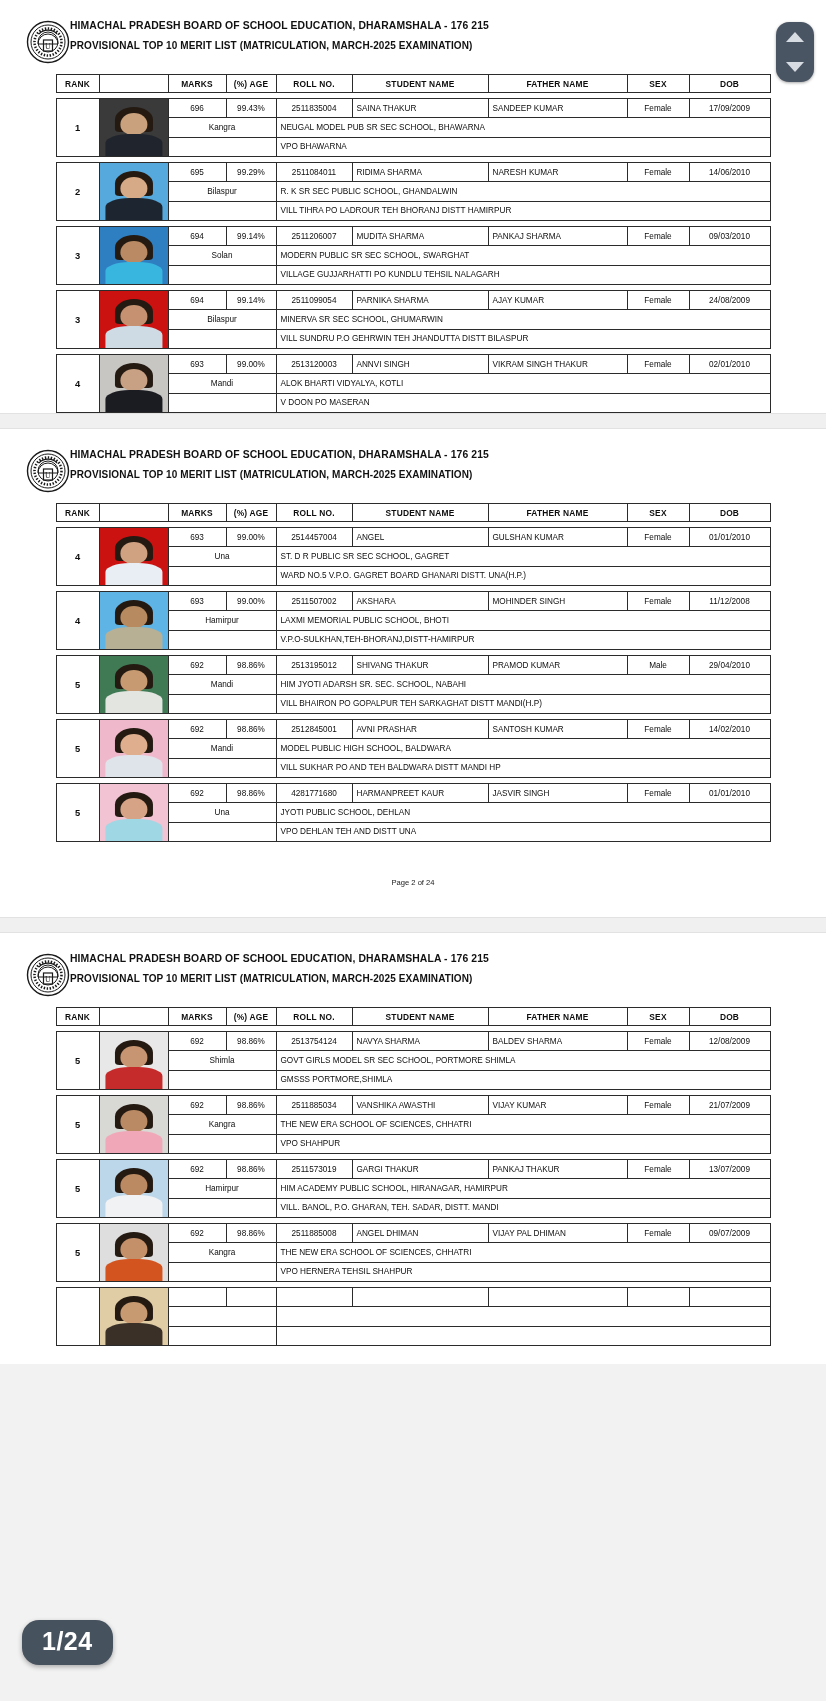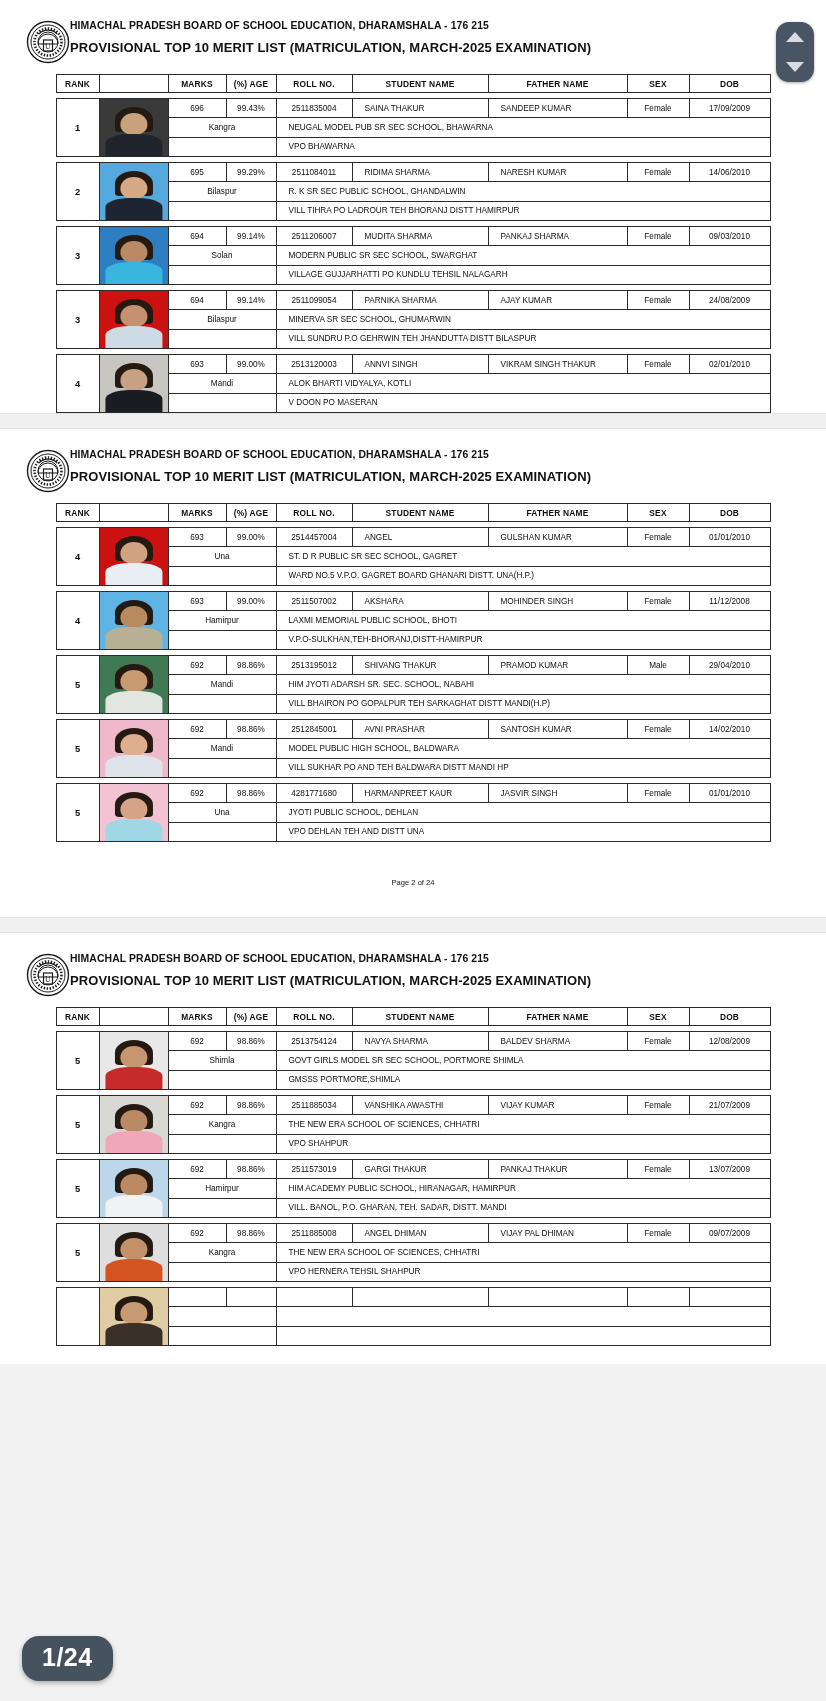--- a/index.html
+++ b/index.html
@@ -39,21 +39,21 @@
   .header-titles { text-align: left; padding: 0 70px 0 70px; }
   .title-line-1 {
     font-size: 10.4px;
     font-weight: bold;
     letter-spacing: 0.1px;
     color: #111;
     margin-bottom: 9px;
     white-space: nowrap;
   }
   .title-line-2 {
-    font-size: 13px;
+    font-size: 10px;
     font-weight: bold;
     letter-spacing: 0.1px;
     color: #111;
     white-space: nowrap;
   }
 
   
   .merit-table {
     width: 714px;
     margin: 4px auto 0 auto;
@@ -126,21 +126,21 @@
     left: 50%;
     bottom: 0;
     width: 84%;
     height: 38%;
     transform: translateX(-50%);
     border-radius: 42% 42% 0 0;
     background: #2d3440;
   }
   td.num   { text-align: center; }
   td.ctr   { text-align: center; }
-  td.lft   { text-align: left; padding-left: 12px; }
+  td.lft   { text-align: left; padding-left: 4px; }
 
   
   .page-footer {
     text-align: center;
     font-size: 7.6px;
     color: #222;
     padding: 36px 0 30px 0;
   }
 
   
@@ -165,21 +165,21 @@
     border-right: 9px solid transparent;
     cursor: pointer;
   }
   .scroll-pill .arrow.up   { border-bottom: 10px solid #d7dce3; }
   .scroll-pill .arrow.down { border-top: 10px solid #d7dce3; }
 
   
   .page-indicator {
     position: fixed;
     left: 22px;
-    bottom: 20px;
+    bottom: 36px;
     background: #47525f;
     color: #ffffff;
     font-size: 25px;
     font-weight: bold;
     padding: 7px 20px 9px 20px;
     border-radius: 17px;
     letter-spacing: 0.5px;
     z-index: 50;
     box-shadow: 0 2px 5px rgba(0,0,0,.3);
   }

